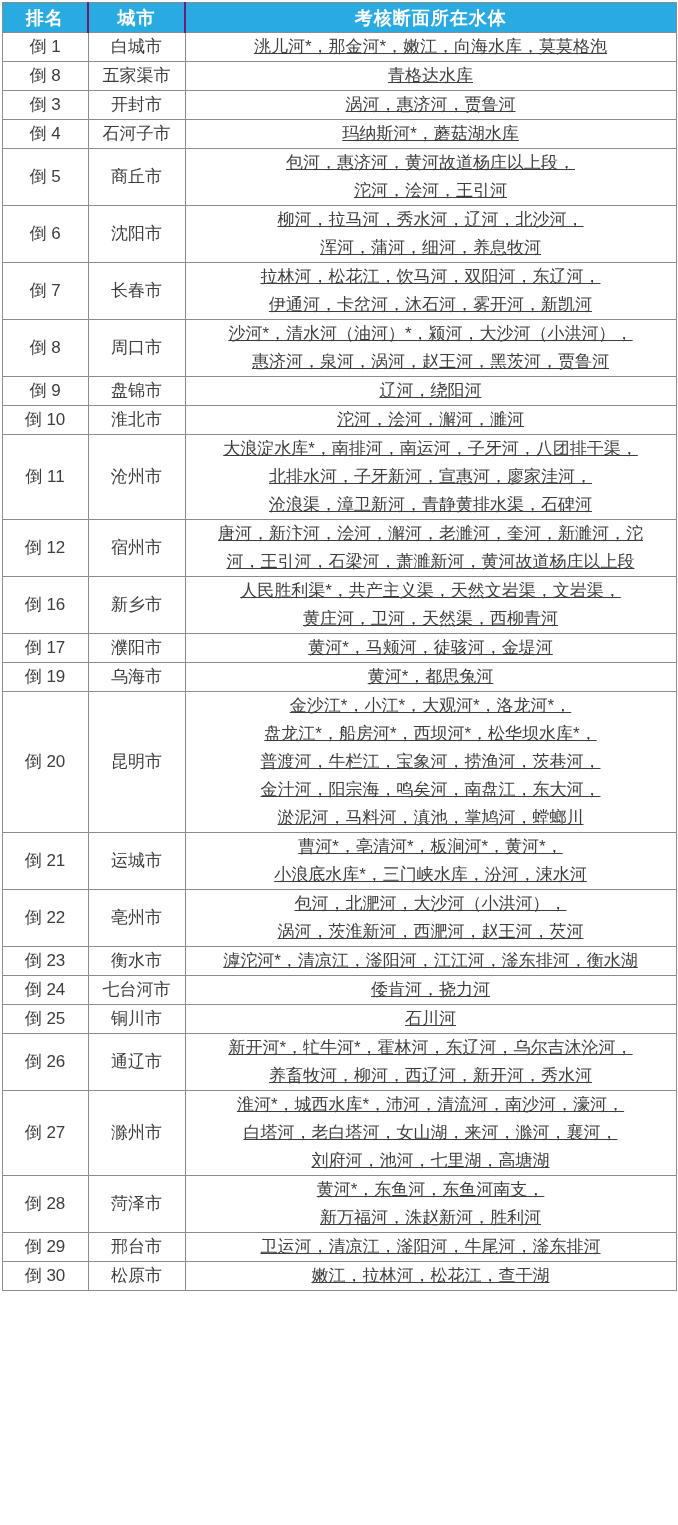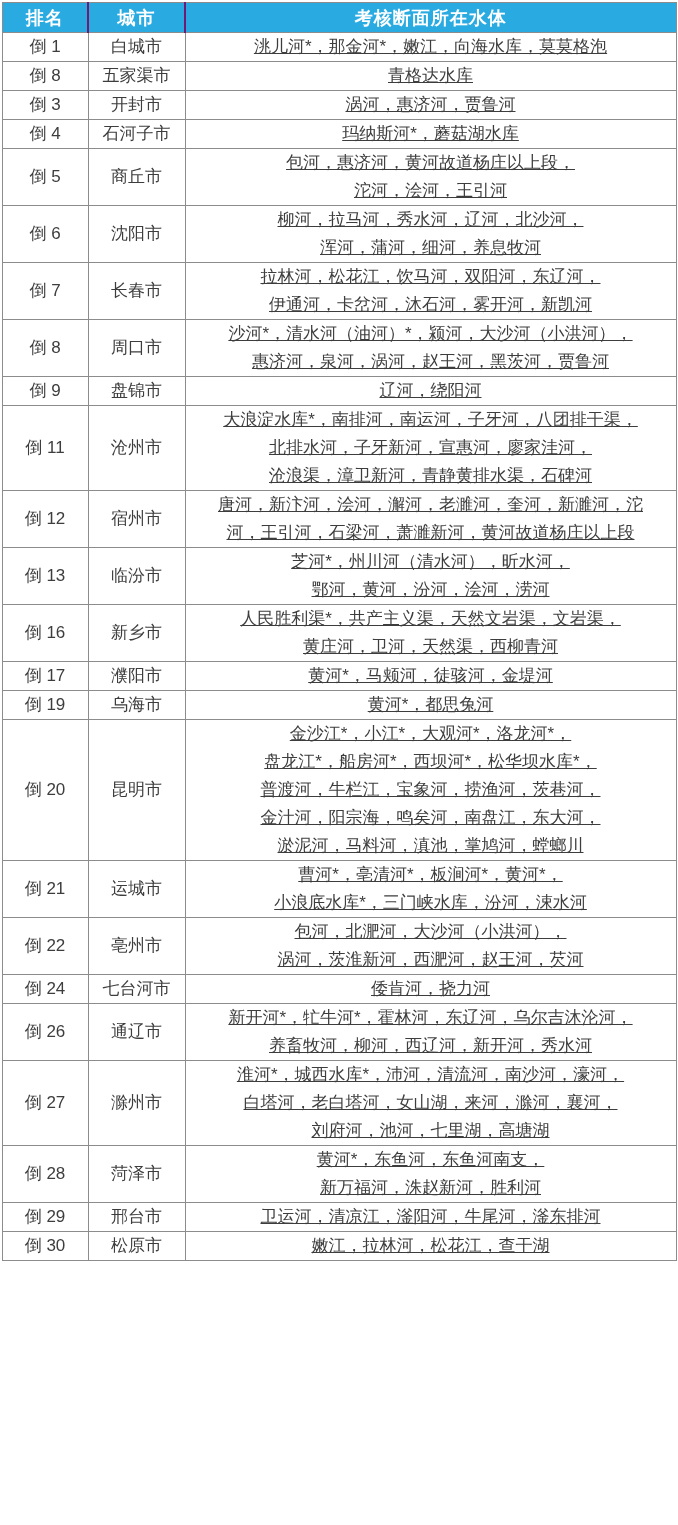--- a/index.html
+++ b/index.html
@@ -134,42 +134,41 @@
           </td>
         </tr>
         <tr>
           <td class="rank-cell">倒 9</td>
           <td class="city-cell">盘锦市</td>
           <td class="water-cell">
             <div class="water-line">辽河，绕阳河</div>
           </td>
         </tr>
         <tr>
+          <td class="rank-cell">倒 10</td>
+          <td class="city-cell">淮北市</td>
+          <td class="water-cell">
+            <div class="water-line">沱河，浍河，澥河，濉河</div>
+          </td>
+        </tr>
+        <tr>
           <td class="rank-cell">倒 11</td>
           <td class="city-cell">沧州市</td>
           <td class="water-cell">
             <div class="water-line">大浪淀水库*，南排河，南运河，子牙河，八团排干渠，</div>
             <div class="water-line">北排水河，子牙新河，宣惠河，廖家洼河，</div>
             <div class="water-line">沧浪渠，漳卫新河，青静黄排水渠，石碑河</div>
           </td>
         </tr>
         <tr>
           <td class="rank-cell">倒 12</td>
           <td class="city-cell">宿州市</td>
           <td class="water-cell">
             <div class="water-line">唐河，新汴河，浍河，澥河，老濉河，奎河，新濉河，沱</div>
             <div class="water-line">河，王引河，石梁河，萧濉新河，黄河故道杨庄以上段</div>
-          </td>
-        </tr>
-        <tr>
-          <td class="rank-cell">倒 13</td>
-          <td class="city-cell">临汾市</td>
-          <td class="water-cell">
-            <div class="water-line">芝河*，州川河（清水河），昕水河，</div>
-            <div class="water-line">鄂河，黄河，汾河，浍河，涝河</div>
           </td>
         </tr>
         <tr>
           <td class="rank-cell">倒 16</td>
           <td class="city-cell">新乡市</td>
           <td class="water-cell">
             <div class="water-line">人民胜利渠*，共产主义渠，天然文岩渠，文岩渠，</div>
             <div class="water-line">黄庄河，卫河，天然渠，西柳青河</div>
           </td>
         </tr>
@@ -208,24 +207,38 @@
         </tr>
         <tr>
           <td class="rank-cell">倒 22</td>
           <td class="city-cell">亳州市</td>
           <td class="water-cell">
             <div class="water-line">包河，北淝河，大沙河（小洪河），</div>
             <div class="water-line">涡河，茨淮新河，西淝河，赵王河，芡河</div>
           </td>
         </tr>
         <tr>
+          <td class="rank-cell">倒 23</td>
+          <td class="city-cell">衡水市</td>
+          <td class="water-cell">
+            <div class="water-line">滹沱河*，清凉江，滏阳河，江江河，滏东排河，衡水湖</div>
+          </td>
+        </tr>
+        <tr>
           <td class="rank-cell">倒 24</td>
           <td class="city-cell">七台河市</td>
           <td class="water-cell">
             <div class="water-line">倭肯河，挠力河</div>
+          </td>
+        </tr>
+        <tr>
+          <td class="rank-cell">倒 25</td>
+          <td class="city-cell">铜川市</td>
+          <td class="water-cell">
+            <div class="water-line">石川河</div>
           </td>
         </tr>
         <tr>
           <td class="rank-cell">倒 26</td>
           <td class="city-cell">通辽市</td>
           <td class="water-cell">
             <div class="water-line">新开河*，牤牛河*，霍林河，东辽河，乌尔吉沐沦河，</div>
             <div class="water-line">养畜牧河，柳河，西辽河，新开河，秀水河</div>
           </td>
         </tr>

